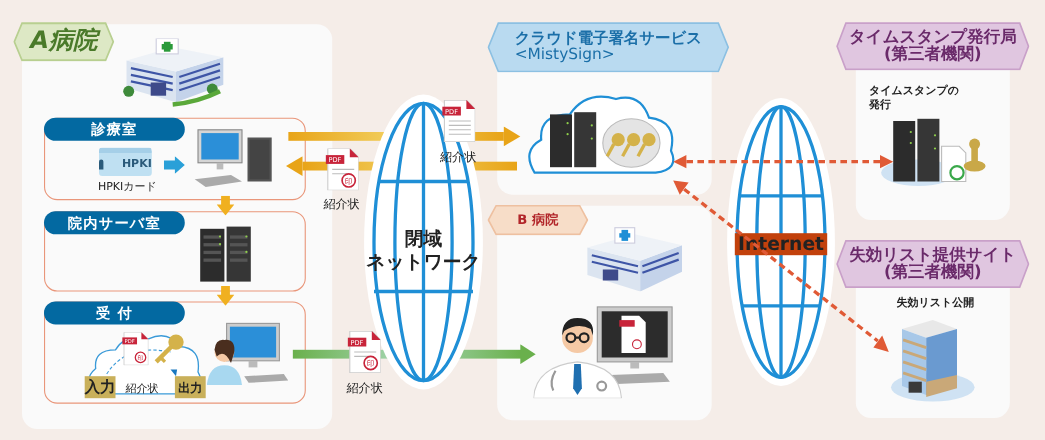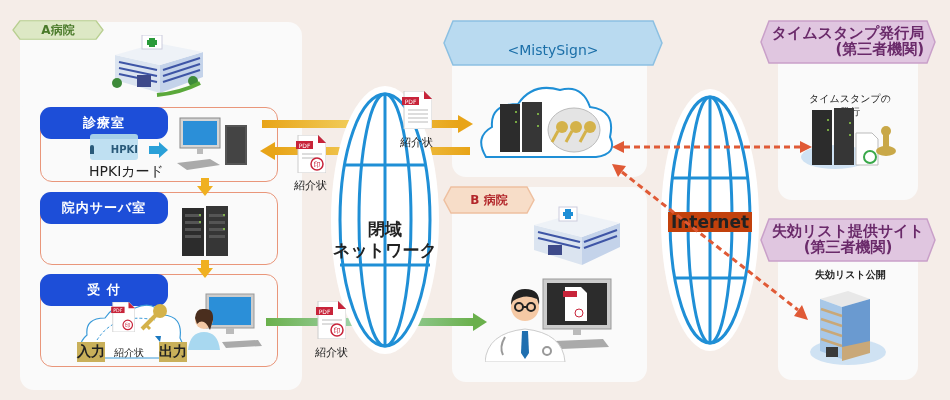--- a/index.html
+++ b/index.html
@@ -3,36 +3,36 @@
 <meta charset="utf-8">
 <style>
   * { box-sizing: border-box; margin: 0; padding: 0; }
   body { width: 950px; height: 400px; background: #f5ede8; font-family: "DejaVu Sans", sans-serif; position: relative; overflow: hidden; }
   .abs { position: absolute; }
   .panel { position: absolute; background: #fafafa; border-radius: 14px; }
   .hexlabel { position: absolute; display: flex; align-items: center; justify-content: center; font-weight: bold; text-align: center; line-height: 1.05; }
   .hexlabel svg { position: absolute; left: 0; top: 0; width: 100%; height: 100%; z-index: 0; }
   .hexlabel span { position: relative; z-index: 1; }
   .room { position: absolute; border: 1.5px solid #e9967a; border-radius: 12px; background: #fafafa; }
-  .room-tab { position: absolute; left: -1px; top: -1px; height: 32px; width: 128px; background: #1d4ed8; color: #fff; border-radius: 11px; font-size: 13px; font-weight: bold; display: flex; align-items: center; justify-content: center; letter-spacing: 1px; }
+  .room-tab { position: absolute; left: -1px; top: -1px; height: 21px; width: 128px; background: #0369a1; color: #fff; border-radius: 11px; font-size: 13px; font-weight: bold; display: flex; align-items: center; justify-content: center; letter-spacing: 1px; }
   .caption { position: absolute; font-size: 11px; color: #222; white-space: nowrap; }
   .pdf { position: absolute; width: 30px; height: 38px; }
   svg text { font-family: "DejaVu Sans", sans-serif; }
 </style>
 </head>
 <body>
 
 <div class="panel" style="left:20px;top:22px;width:282px;height:168px;"></div>
 <div class="panel" style="left:20px;top:100px;width:282px;height:290px;"></div>
 <div class="panel" style="left:452px;top:42px;width:195px;height:135px;"></div>
 <div class="panel" style="left:452px;top:187px;width:195px;height:195px;"></div>
 <div class="panel" style="left:778px;top:45px;width:140px;height:155px;"></div>
 <div class="panel" style="left:778px;top:230px;width:140px;height:150px;"></div>
 
-<div class="hexlabel" style="left:12px;top:20px;width:92px;height:20px;font-size:12px;color:#4a7a2a;">
+<div class="hexlabel" style="left:12px;top:20px;width:92px;height:36px;font-size:22px;color:#4a7a2a;font-style:italic;">
   <svg viewBox="0 0 92 30" preserveAspectRatio="none">
       <polygon points="8,1 84,1 91,15 84,29 8,29 1,15" fill="#dde8c5" stroke="#b8cf90" stroke-width="1.5"></polygon>
     </svg>
   <span>A病院</span>
 </div>
 
 <svg class="abs" style="left:105px;top:35px;" width="105" height="65" viewBox="0 0 105 65">
   <polygon points="10,20 55,30 55,58 10,45" fill="#dbe4f0"></polygon>
   <polygon points="55,30 98,17 98,42 55,58" fill="#c4d3ea"></polygon>
   <polygon points="10,20 52,8 98,17 55,30" fill="#eef2f7"></polygon>
@@ -53,21 +53,21 @@
   <path d="M52,60 Q75,58 95,48" stroke="#5aa83a" stroke-width="4" fill="none"></path>
 </svg>
 
 <div class="room" style="left:40px;top:107px;width:238px;height:75px;">
   <div class="room-tab">診療室</div>
 </div>
 <div class="abs" style="left:90px;top:134px;width:48px;height:26px;background:#bfe0f2;border-radius:3px;border-top:5px solid #a5cfe8;display:flex;align-items:center;justify-content:center;gap:17px;">
   <span style="display:inline-block;width:9px;height:9px;background:#2a5a7a;border-radius:2px 2px 0 0;"></span>
   <span style="font-size:10px;font-weight:bold;color:#2a5a7a;">HPKI</span>
 </div>
-<div class="caption" style="left:89px;top:163px;font-size:14px;">HPKIカード</div>
+<div class="caption" style="left:89px;top:163px;font-size:10px;">HPKIカード</div>
 <svg class="abs" style="left:149px;top:142px;" width="20" height="16">
     <polygon points="0,4 10,4 10,0 19,8 10,16 10,12 0,12" fill="#2aa0d8"></polygon>
   </svg>
 
 <svg class="abs" style="left:175px;top:115px;" width="80" height="60" viewBox="0 0 80 60">
   <rect x="5" y="3" width="40" height="30" fill="#d5d5d5" stroke="#888"></rect>
   <rect x="8" y="6" width="34" height="24" fill="#2b8fd8"></rect>
   <rect x="22" y="33" width="6" height="6" fill="#bbb"></rect>
   <polygon points="2,48 35,44 45,50 12,55" fill="#aaa"></polygon>
   <rect x="50" y="10" width="22" height="40" fill="#555"></rect>
@@ -100,21 +100,21 @@
 
 <div class="room" style="left:40px;top:274px;width:238px;height:93px;">
   <div class="room-tab">受 付</div>
 </div>
 <svg class="abs" style="left:75px;top:300px;" width="115" height="65" viewBox="0 0 115 65">
   <path d="M10,58 Q0,45 12,35 Q10,18 30,18 Q40,2 60,8 Q78,0 88,15 Q108,16 105,38 Q112,50 100,58 Z" fill="#fff" stroke="#3a9ad8" stroke-width="1.2"></path>
   <path d="M22,40 Q40,12 80,20" stroke="#3a9ad8" stroke-dasharray="3,2" fill="none"></path>
   <polygon points="86,36 80,36 85,42" fill="#1a78c0"></polygon>
 </svg>
 <div class="abs" style="left:77px;top:342px;width:28px;height:20px;background:#c9b05a;font-size:14px;font-weight:bold;color:#222;display:flex;align-items:center;justify-content:center;">入力</div>
-<div class="abs" style="left:159px;top:342px;width:28px;height:20px;background:#c9b05a;font-size:14px;font-weight:bold;color:#222;display:flex;align-items:center;justify-content:center;">出力</div>
+<div class="abs" style="left:159px;top:342px;width:28px;height:20px;background:#c9b05a;font-size:11px;font-weight:bold;color:#222;display:flex;align-items:center;justify-content:center;">出力</div>
 <svg class="abs" style="left:138px;top:302px;" width="32" height="30" viewBox="0 0 32 30">
     <circle cx="22" cy="9" r="7" fill="#d4b24a"></circle>
     <line x1="18" y1="13" x2="4" y2="27" stroke="#d4b24a" stroke-width="4"></line>
     <line x1="8" y1="23" x2="12" y2="27" stroke="#d4b24a" stroke-width="3"></line>
   </svg>
 <div class="caption" style="left:114px;top:346px;font-size:10px;">紹介状</div>
 
 <svg class="abs" style="left:188px;top:292px;" width="80" height="58" viewBox="0 0 80 58">
   <rect x="18" y="2" width="48" height="34" fill="#ccc" stroke="#999"></rect>
     <rect x="21" y="5" width="42" height="28" fill="#2b8fd8"></rect>
@@ -164,21 +164,21 @@
 <svg class="abs" style="left:330px;top:85px;" width="110" height="270" viewBox="0 0 110 270">
   <ellipse cx="55" cy="135" rx="54" ry="134" fill="#fff"></ellipse>
   <g fill="none" stroke="#1f8fd6" stroke-width="3">
     <ellipse cx="55" cy="135" rx="45" ry="126"></ellipse>
     <ellipse cx="55" cy="135" rx="26" ry="126"></ellipse>
     <line x1="55" y1="9" x2="55" y2="261"></line>
     <line x1="14" y1="80" x2="96" y2="80"></line>
     <line x1="10" y1="180" x2="100" y2="180"></line>
   </g>
 </svg>
-<div class="abs" style="left:323px;top:208px;width:124px;text-align:center;font-size:17px;font-weight:bold;color:#222;line-height:1.25;background:transparent;margin-top:11px;">
+<div class="abs" style="left:323px;top:208px;width:124px;text-align:center;font-size:17px;font-weight:bold;color:#222;line-height:1.25;background:transparent;">
   <div>閉域</div>
   <div>ネットワーク</div>
 </div>
 
 <svg class="pdf" style="left:402px;top:91px;" viewBox="0 0 30 38">
     <polygon points="2,0 22,0 30,8 30,38 2,38" fill="#fff" stroke="#ccc"></polygon>
     <polygon points="22,0 30,8 22,8" fill="#c8243a"></polygon>
     <rect x="0" y="6" width="17" height="8" fill="#c8243a"></rect>
     <text x="8.5" y="12.5" font-size="6" fill="#fff" text-anchor="middle">PDF</text>
     <g stroke="#bbb">
@@ -224,21 +224,21 @@
     <rect x="0" y="6" width="17" height="8" fill="#c8243a"></rect>
     <text x="8.5" y="12.5" font-size="6" fill="#fff" text-anchor="middle">PDF</text>
     <circle cx="21" cy="29" r="6" fill="none" stroke="#c8243a" stroke-width="1.5"></circle>
     <text x="21" y="32" font-size="7" fill="#c8243a" text-anchor="middle">印</text>
   </svg>
 
 <div class="hexlabel" style="left:443px;top:20px;width:220px;height:46px;font-size:14px;color:#1b6fa8;">
   <svg viewBox="0 0 220 46" preserveAspectRatio="none">
       <polygon points="10,1 210,1 219,23 210,45 10,45 1,23" fill="#b9daf0" stroke="#8cc0e2" stroke-width="1.5"></polygon>
     </svg>
-  <span style="text-align:left;"><br><span style="font-weight:normal;margin-top:44px;">&lt;MistySign&gt;</span></span>
+  <span style="text-align:left;"><span>クラウド電子署名サービス</span><br><span style="font-weight:normal;margin-top:44px;">&lt;MistySign&gt;</span></span>
 </div>
 <svg class="abs" style="left:478px;top:82px;" width="140" height="80" viewBox="0 0 140 80">
   <path d="M8,75 Q-4,55 14,45 Q12,22 40,22 Q55,0 82,8 Q104,2 112,25 Q138,28 132,55 Q140,72 118,75 Z" fill="#fff" stroke="#1f8fd6" stroke-width="2"></path>
   <rect x="22" y="22" width="20" height="48" fill="#2c2c2c"></rect>
     <rect x="44" y="20" width="20" height="50" fill="#363636"></rect>
   <g fill="#8fd04a">
       <circle cx="38" cy="30" r="1"></circle>
       <circle cx="38" cy="40" r="1"></circle>
       <circle cx="60" cy="32" r="1"></circle>
       <circle cx="60" cy="44" r="1"></circle>
@@ -314,27 +314,27 @@
     <line x1="12" y1="7" x2="188" y2="7" stroke="#e05a36" stroke-width="3" stroke-dasharray="6,4"></line>
     <polygon points="0,7 12,1 12,13" fill="#e05a36"></polygon>
     <polygon points="200,7 188,1 188,13" fill="#e05a36"></polygon>
   </svg>
 <svg class="abs" style="left:610px;top:162px;" width="200" height="160">
     <line x1="12" y1="10" x2="188" y2="148" stroke="#e05a36" stroke-width="3" stroke-dasharray="6,4"></line>
     <polygon points="2,2 16,4 8,15" fill="#e05a36"></polygon>
     <polygon points="198,158 184,154 192,143" fill="#e05a36"></polygon>
   </svg>
 
-<div class="hexlabel" style="left:760px;top:20px;width:176px;height:44px;font-size:15px;color:#6a2a6a;text-align:right;">
+<div class="hexlabel" style="left:760px;top:20px;width:176px;height:44px;font-size:15px;color:#6a2a6a;">
   <svg viewBox="0 0 176 44" preserveAspectRatio="none">
       <polygon points="9,1 167,1 175,22 167,43 9,43 1,22" fill="#e0c6e0" stroke="#c9a0c9" stroke-width="1.5"></polygon>
     </svg>
   <span><span>タイムスタンプ発行局</span><br><span>(第三者機関)</span></span>
 </div>
-<div class="abs" style="left:790px;top:92px;width:120px;text-align:center;font-size:10px;font-weight:normal;color:#222;line-height:1.3;">
+<div class="abs" style="left:790px;top:76px;width:120px;font-size:10px;font-weight:bold;color:#222;line-height:1.3;">
   <div>タイムスタンプの</div>
   <div>発行</div>
 </div>
 <svg class="abs" style="left:800px;top:105px;" width="100" height="65" viewBox="0 0 100 65">
   <ellipse cx="35" cy="52" rx="34" ry="12" fill="#cfe2f3"></ellipse>
   <rect x="12" y="5" width="20" height="55" fill="#2c2c2c"></rect>
     <rect x="34" y="3" width="20" height="57" fill="#363636"></rect>
   <g fill="#8fd04a">
       <circle cx="28" cy="15" r="1"></circle>
       <circle cx="28" cy="25" r="1"></circle>

